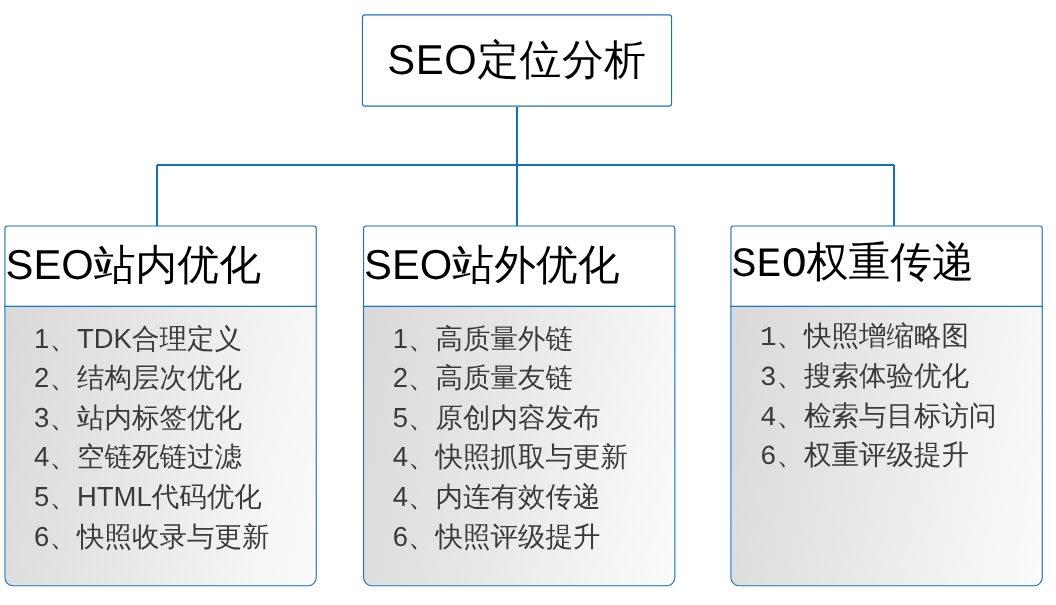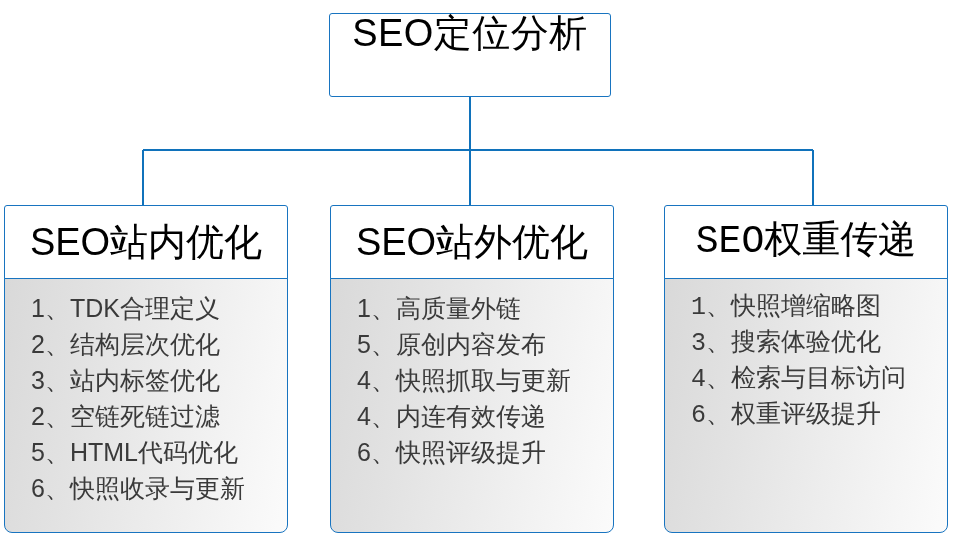--- a/index.html
+++ b/index.html
@@ -34,20 +34,21 @@
     position: absolute;
     left: 329px;
     top: 13px;
     width: 282px;
     height: 84px;
     box-sizing: border-box;
     border: 1.6px solid #1874c0;
     border-radius: 3px;
     background: #ffffff;
     display: flex;
+    align-items: center;
     justify-content: center;
   }
   .root-title {
     font-size: 38px;
     color: #000000;
     letter-spacing: 0.5px;
     line-height: 1;
     white-space: nowrap;
   }
 
@@ -63,21 +64,20 @@
 
   .col-header {
     box-sizing: border-box;
     width: 100%;
     height: 74px;
     border: 1.6px solid #1874c0;
     border-radius: 3px 3px 0 0;
     background: #ffffff;
     display: flex;
     align-items: center;
-    justify-content: center;
     position: relative;
     z-index: 2;
   }
   .col-header-title {
     font-size: 38px;
     color: #000000;
     line-height: 1;
     white-space: nowrap;
   }
 
@@ -125,34 +125,35 @@
 
   <div class="column col-left">
     <div class="col-header">
       <div class="col-header-title">SEO站内优化</div>
     </div>
     <div class="col-body">
       <ul class="col-list">
         <li>1、TDK合理定义</li>
         <li>2、结构层次优化</li>
         <li>3、站内标签优化</li>
-        <li>2、空链死链过滤</li>
+        <li>4、空链死链过滤</li>
         <li>5、HTML代码优化</li>
         <li>6、快照收录与更新</li>
       </ul>
     </div>
   </div>
 
   <div class="column col-middle">
     <div class="col-header">
       <div class="col-header-title">SEO站外优化</div>
     </div>
     <div class="col-body">
       <ul class="col-list">
         <li>1、高质量外链</li>
+        <li>2、高质量友链</li>
         <li>5、原创内容发布</li>
         <li>4、快照抓取与更新</li>
         <li>4、内连有效传递</li>
         <li>6、快照评级提升</li>
       </ul>
     </div>
   </div>
 
   <div class="column col-right">
     <div class="col-header">

